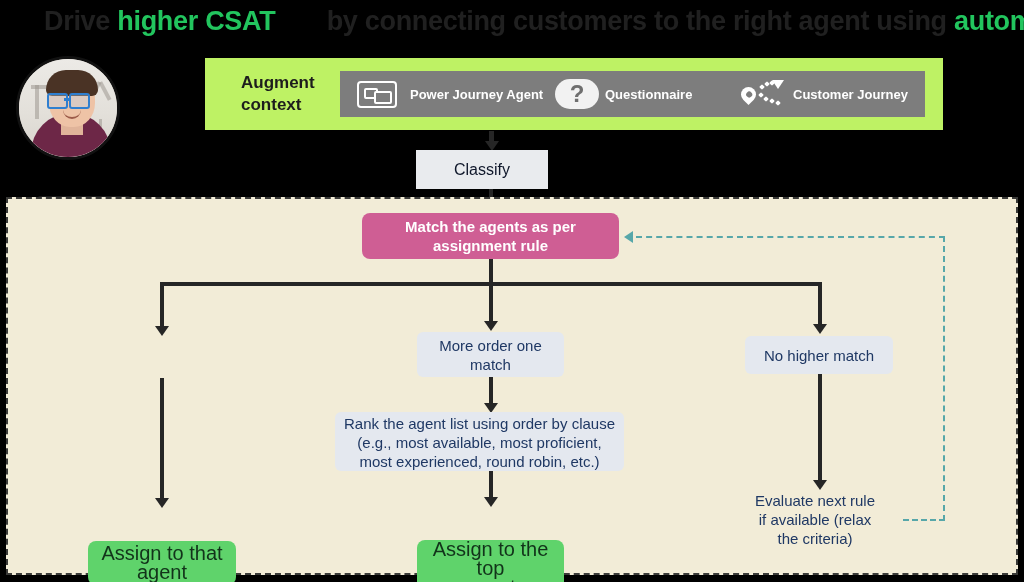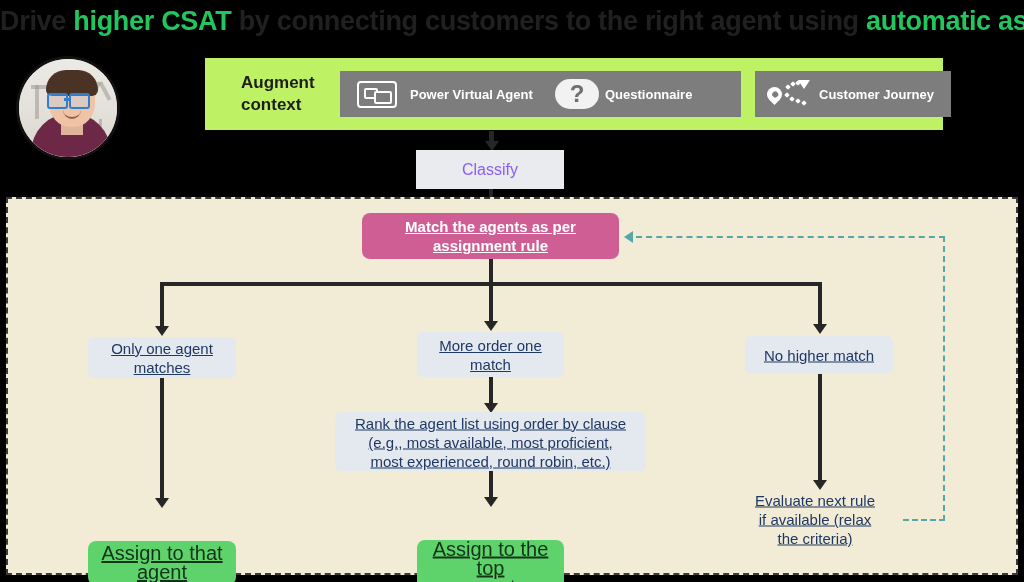--- a/index.html
+++ b/index.html
@@ -11,21 +11,21 @@
   }
   #stage{position:absolute;left:0;top:0;width:1024px;height:582px;}
 
   
   .title-bar{
     position:absolute;left:0;top:4px;width:1024px;height:36px;
     white-space:nowrap;overflow:hidden;
     font-size:27px;font-weight:bold;line-height:34px;
     letter-spacing:-0.3px;
   }
-  .t-dark{color:#202020;}
+  .t-dark{color:#202020;padding-left:44px;}
   .t-blue{color:#22c55e;}
 
   
   .avatar-wrap{position:absolute;left:16px;top:56px;width:108px;height:108px;}
   .avatar{
     position:absolute;left:0;top:0;width:104px;height:104px;border-radius:50%;
     overflow:hidden;border:3px solid #111;box-sizing:border-box;
     background:#cfc9c2;
   }
   .av-wall{position:absolute;left:0;top:0;width:100%;height:100%;
@@ -83,21 +83,21 @@
     flex:0 0 auto;display:flex;align-items:center;justify-content:center;
   }
   .aug-btn .lbl{
     font-size:13px;font-weight:bold;color:#fff;white-space:nowrap;
   }
   #btn-pva{left:135px;width:268px;}
   #btn-pva .ico{width:58px;margin-left:8px;}
   #btn-pva .lbl{margin-left:4px;}
   #btn-quest{left:338px;width:198px;}
   #btn-quest .ico{width:56px;margin-left:6px;}
-  #btn-journey{left:550px;width:196px;}
+  #btn-journey{left:524px;width:196px;}
   #btn-journey .ico{width:58px;margin-left:6px;}
 
   .icon-chat{
     width:40px;height:27px;border:2.5px solid #fff;border-radius:4px;
     background:#7d7d7d;position:relative;box-sizing:border-box;
   }
   .icon-chat:before{
     content:"";position:absolute;left:5px;top:5px;width:14px;height:11px;
     border:2px solid #fff;border-radius:2px;box-sizing:border-box;
   }
@@ -119,22 +119,22 @@
     background:#7d7d7d;
   }
   .icon-journey .dot{position:absolute;width:4px;height:4px;background:#fff;border-radius:1px;transform:rotate(45deg);}
   .icon-journey .arrow{
     position:absolute;left:33px;top:1px;width:0;height:0;
     border-left:6px solid transparent;border-right:6px solid transparent;border-top:9px solid #fff;
   }
 
   
   .classify{
-    position:absolute;left:416px;top:150px;width:148px;height:39px;
-    background:#e9ebee;color:#8b5cf6;
+    position:absolute;left:416px;top:150px;width:132px;height:39px;
+    background:#e9ebee;color:#0f172a;
     font-size:16px;line-height:39px;text-align:center;
   }
 
   
   .panel{
     position:absolute;left:6px;top:197px;width:1012px;height:378px;
     background:#f2ecd7;border:2px dashed #3a3a38;box-sizing:border-box;
   }
 
   
@@ -145,28 +145,28 @@
   }
   .node-blue{
     background:#e4e8ef;color:#1f3864;border-radius:6px;font-size:15px;
   }
   .node-green{
     background:#5fd36b;color:#12331a;border-radius:8px;font-size:20px;margin-top:32px;
   }
   .node-plain{color:#1f3864;font-size:15px;background:transparent;}
   .node .inner{
     position:absolute;left:0;top:50%;width:100%;transform:translateY(-50%);
-    line-height:19px;padding:0 6px;box-sizing:border-box;white-space:pre-line;text-decoration:underline;
+    line-height:19px;padding:0 6px;box-sizing:border-box;white-space:pre-line;
   }
 
   #n-match{left:362px;top:213px;width:257px;height:46px;}
   #n-one{left:88px;top:337px;width:148px;height:41px;}
   #n-more{left:417px;top:332px;width:147px;height:45px;}
   #n-none{left:745px;top:336px;width:148px;height:38px;}
-  #n-rank{left:335px;top:412px;width:311px;height:59px;}
+  #n-rank{left:335px;top:412px;width:289px;height:59px;}
   #n-assign-that{left:88px;top:509px;width:148px;height:44px;}
   #n-assign-top{left:417px;top:508px;width:147px;height:56px;}
   #n-evaluate{left:735px;top:489px;width:160px;height:60px;}
 
   
   .ln{position:absolute;background:#262626;}
   .arrowhead{
     position:absolute;width:0;height:0;
     border-left:7px solid transparent;border-right:7px solid transparent;
     border-top:10px solid #262626;
@@ -211,21 +211,21 @@
 
     <div class="aug-label">
       <div>Augment</div>
       <div>context</div>
     </div>
 
     <div class="aug-btn" id="btn-pva">
       <span class="ico">
           <span class="icon-chat"></span>
         </span>
-      <span class="lbl">Power Virtual Agent</span>
+      <span class="lbl">Power Journey Agent</span>
     </div>
 
     <div class="aug-btn" id="btn-quest">
       <span class="ico">
           <span class="icon-q">?</span>
         </span>
       <span class="lbl">Questionnaire</span>
     </div>
 
     <div class="aug-btn" id="btn-journey">
@@ -263,24 +263,20 @@
 
   <div class="ln" style="left:489px;top:259px;width:4px;height:25px;"></div>
   <div class="ln" style="left:160px;top:282px;width:662px;height:4px;"></div>
   <div class="ln" style="left:160px;top:282px;width:4px;height:47px;"></div>
   <div class="ln" style="left:489px;top:282px;width:4px;height:42px;"></div>
   <div class="ln" style="left:818px;top:282px;width:4px;height:45px;"></div>
   <div class="arrowhead" style="left:155px;top:326px;"></div>
   <div class="arrowhead" style="left:484px;top:321px;"></div>
   <div class="arrowhead" style="left:813px;top:324px;"></div>
 
-  <div class="node node-blue" id="n-one">
-    <div class="inner">Only one agent
-matches</div>
-  </div>
   <div class="node node-blue" id="n-more">
     <div class="inner">More order one
 match</div>
   </div>
   <div class="node node-blue" id="n-none">
     <div class="inner">No higher match</div>
   </div>
 
   <div class="ln" style="left:160px;top:378px;width:4px;height:124px;"></div>
   <div class="arrowhead" style="left:155px;top:498px;"></div>

